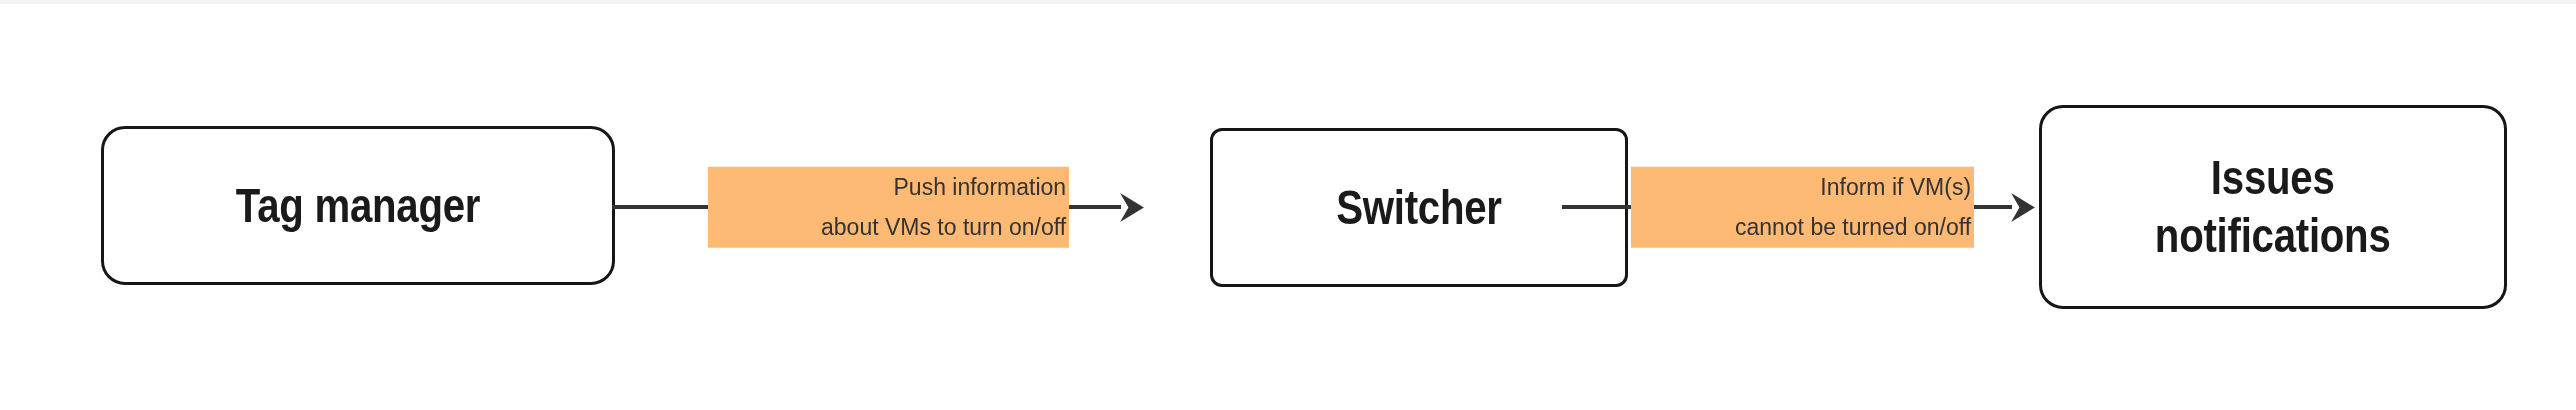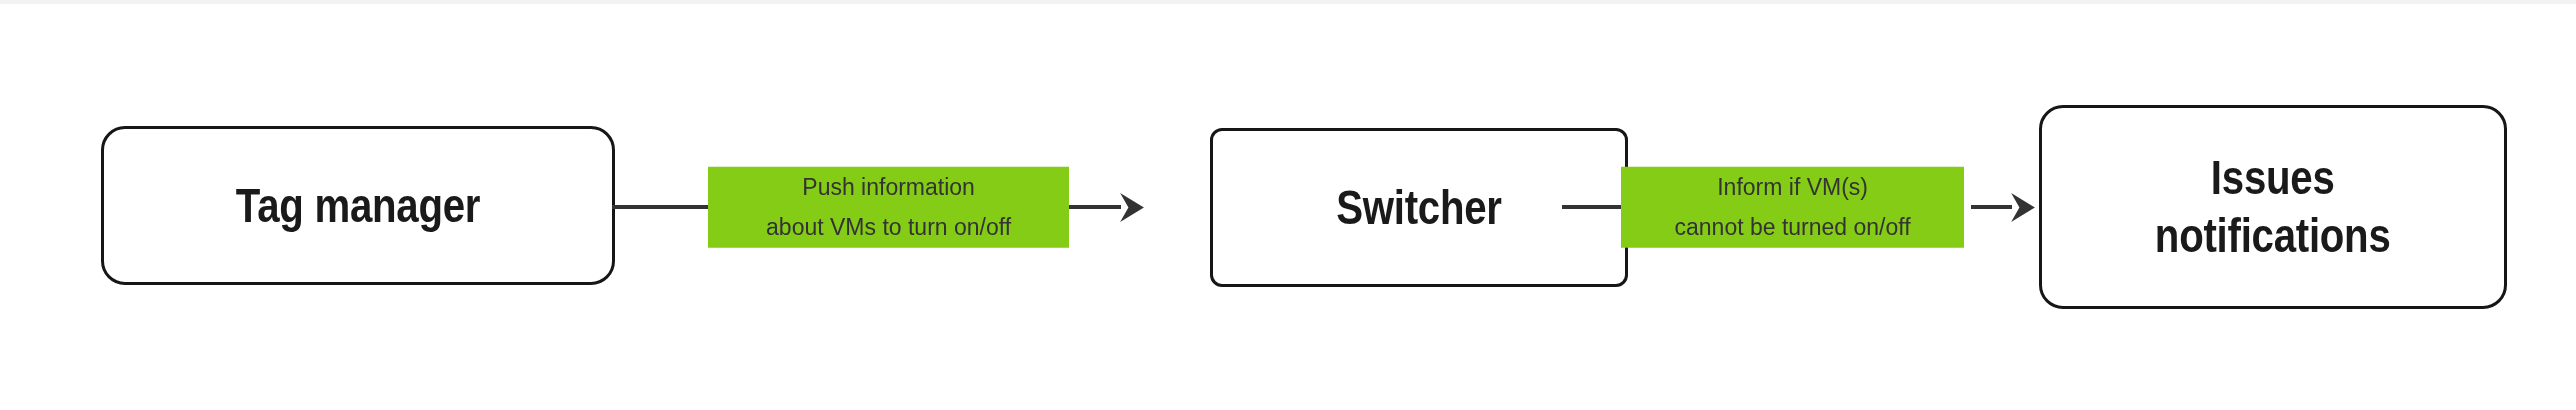--- a/index.html
+++ b/index.html
@@ -71,45 +71,45 @@
   .arrowhead {
     position: absolute;
     top: -15.5px;
     width: 27px;
     height: 31px;
   }
   .arrowhead svg { display: block; width: 27px; height: 31px; }
 
   .edge-label {
     position: absolute;
-    text-align: center;
+    text-align: right;
     color: #333333;
     font-family: "Liberation Sans", "DejaVu Sans", sans-serif;
     font-weight: normal;
     font-size: 23px;
     line-height: 1.75;
     white-space: pre-line;
     transform: translateY(-50%);
-    background: #84cc16;
+    background: #fdba74;
     padding: 0 3.1px;
   }
 
   
   #edge-1 { left: 612px; top: 207px; width: 533px; }
   #edge-1 .seg-a { left: 0px;   width: 101px; }
   #edge-1 .seg-b { left: 446px; width: 63px; }
   #edge-1 .arrowhead { left: 506px; }
   #edge-1 .edge-label { left: 96px; top: 0px; width: 355px; }
 
   
   #edge-2 { left: 1562px; top: 207px; width: 477px; }
   #edge-2 .seg-a { left: 0px;   width: 78px; }
   #edge-2 .seg-b { left: 409px; width: 41px; }
   #edge-2 .arrowhead { left: 447px; }
-  #edge-2 .edge-label { left: 59px; top: 0px; width: 337px; }
+  #edge-2 .edge-label { left: 69px; top: 0px; width: 337px; }
 </style>
 </head>
 <body>
 
 <div id="canvas">
 
   <div class="top-strip"></div>
 
   <div class="node" id="node-tag-manager">
     <span class="node-label">Tag manager</span>

